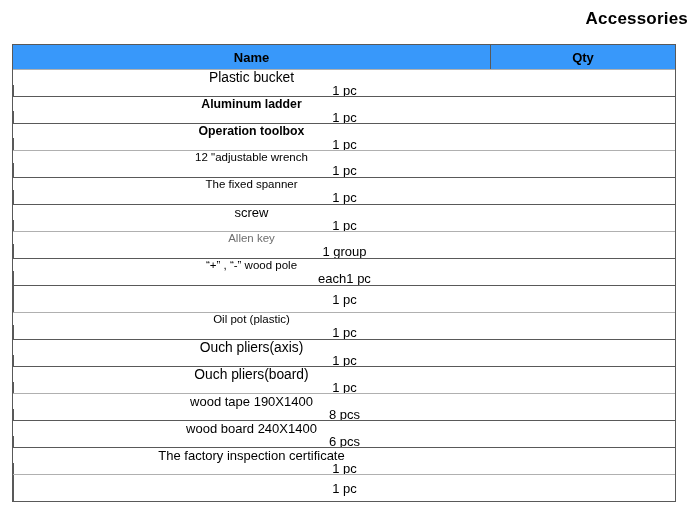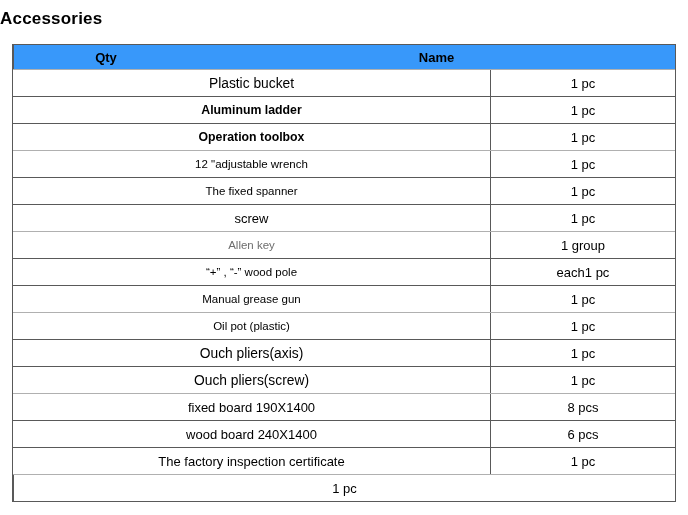--- a/index.html
+++ b/index.html
@@ -17,21 +17,21 @@
     position: relative;
     font-family: "Liberation Sans", sans-serif;
     color: var(--text);
     overflow: hidden;
   }
   .page-title {
     position: absolute;
     top: 9px;
     left: 0;
     width: 100%;
-    text-align: left;
+    text-align: right;
     font-size: 17px;
     font-weight: bold;
     letter-spacing: 0.2px;
   }
   .acc-table {
     position: absolute;
     left: 12px;
     top: 44px;
     width: 664px;
     border: 1px solid var(--border);
@@ -40,20 +40,21 @@
   .thead {
     display: flex;
     height: 24px;
     background: var(--header-bg);
   }
   .trow {
     display: flex;
     height: 27px;
     border-top: 1px solid var(--border);
     background: #ffffff;
+    flex-direction: column;
   }
   .trow.light-top { border-top-color: var(--border-light); }
   .cell {
     display: flex;
     align-items: center;
     justify-content: center;
     overflow: hidden;
     white-space: nowrap;
   }
   .name-cell { width: 477px; }
@@ -69,22 +70,22 @@
   .size-xs { font-size: 11.5px; }
   .muted { color: var(--muted); }
 </style>
 </head>
 <body>
 
 <div class="page-title">Accessories</div>
 
 <div class="acc-table">
   <div class="thead">
+    <div class="cell name-cell">Name</div>
     <div class="cell qty-cell">Qty</div>
-    <div class="cell name-cell">Name</div>
   </div>
   <div>
       <div class="trow light-top">
         <div class="cell name-cell size-lg">Plastic bucket</div>
         <div class="cell qty-cell">1 pc</div>
       </div>
       <div class="trow">
         <div class="cell name-cell size-sm">Aluminum ladder</div>
         <div class="cell qty-cell">1 pc</div>
       </div>
@@ -106,37 +107,36 @@
       </div>
       <div class="trow light-top">
         <div class="cell name-cell size-xs muted">Allen key</div>
         <div class="cell qty-cell">1 group</div>
       </div>
       <div class="trow">
         <div class="cell name-cell size-xs">“+” , “-” wood pole</div>
         <div class="cell qty-cell">each1 pc</div>
       </div>
       <div class="trow">
-        <div class="cell name-cell size-xs">Manual grease gun</div>
         <div class="cell qty-cell">1 pc</div>
       </div>
       <div class="trow light-top">
         <div class="cell name-cell size-xs">Oil pot (plastic)</div>
         <div class="cell qty-cell">1 pc</div>
       </div>
       <div class="trow">
         <div class="cell name-cell size-lg">Ouch pliers(axis)</div>
         <div class="cell qty-cell">1 pc</div>
       </div>
       <div class="trow">
-        <div class="cell name-cell size-lg">Ouch pliers(screw)</div>
+        <div class="cell name-cell size-lg">Ouch pliers(board)</div>
         <div class="cell qty-cell">1 pc</div>
       </div>
       <div class="trow light-top">
-        <div class="cell name-cell size-md">fixed board 190X1400</div>
+        <div class="cell name-cell size-md">wood tape 190X1400</div>
         <div class="cell qty-cell">8 pcs</div>
       </div>
       <div class="trow">
         <div class="cell name-cell size-md">wood board 240X1400</div>
         <div class="cell qty-cell">6 pcs</div>
       </div>
       <div class="trow">
         <div class="cell name-cell size-md">The factory inspection certificate</div>
         <div class="cell qty-cell">1 pc</div>
       </div>

